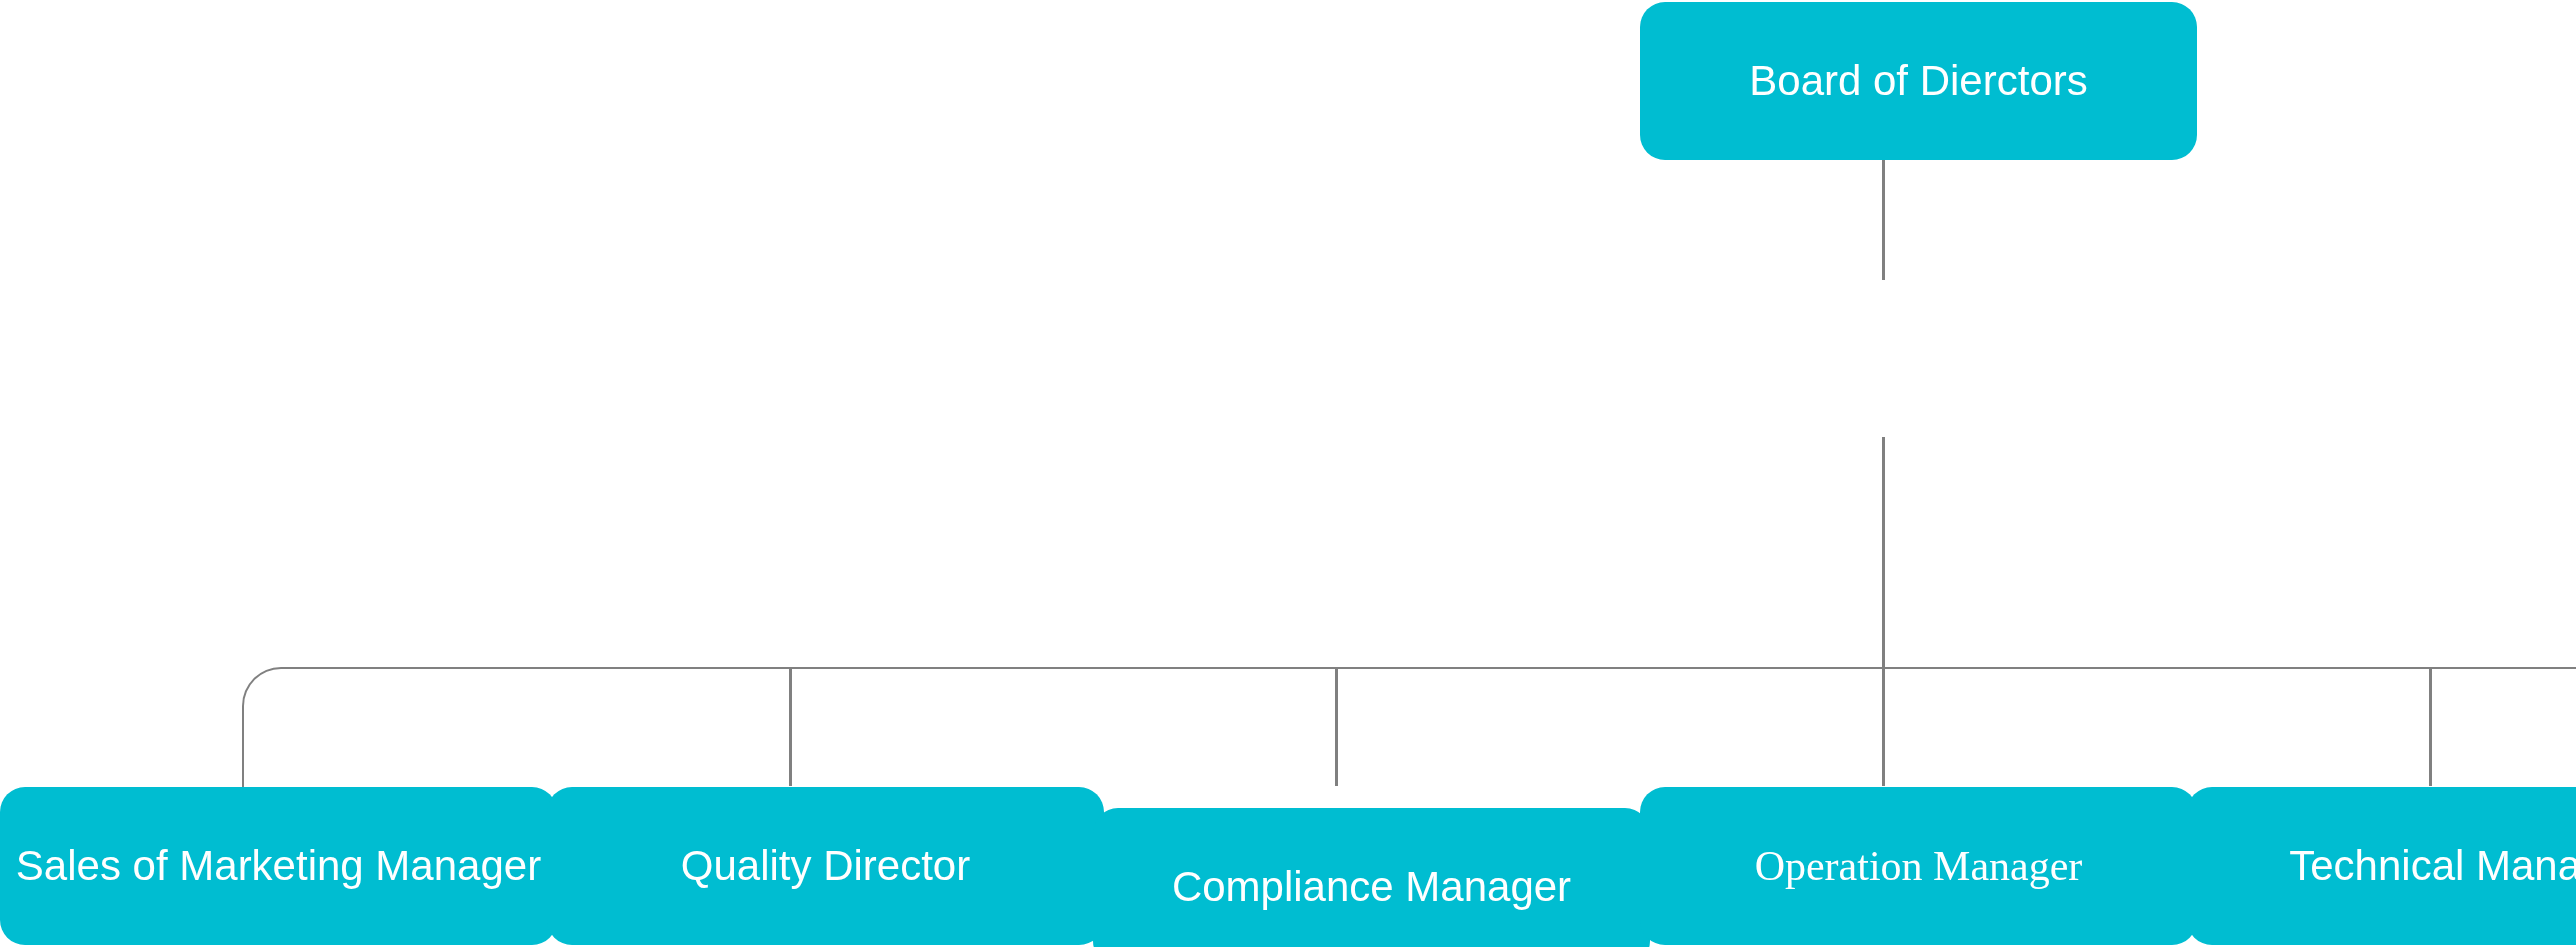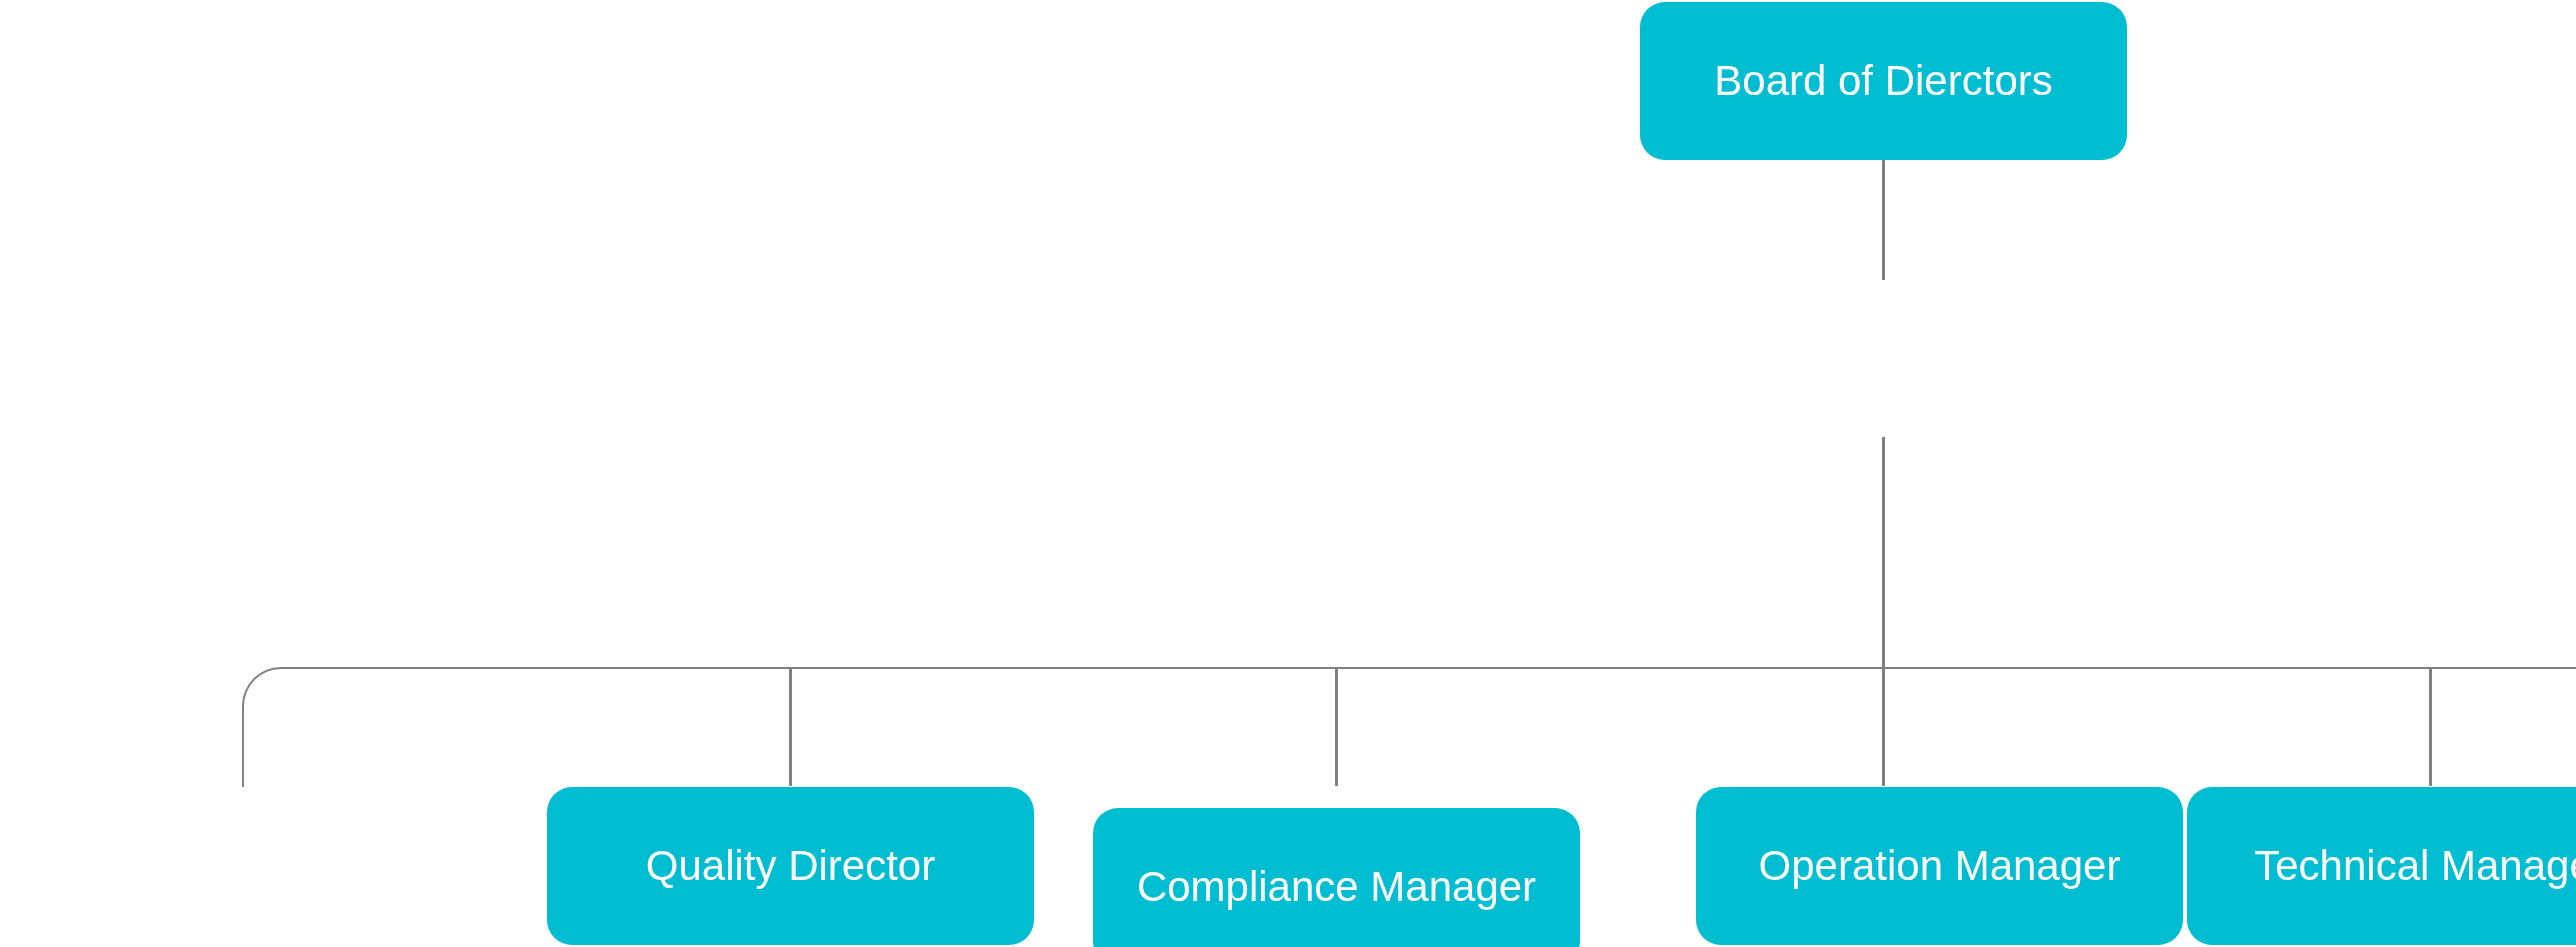--- a/index.html
+++ b/index.html
@@ -35,61 +35,64 @@
     height: 120px;
     box-sizing: border-box;
     border: 2.6px solid #808080;
     border-bottom: none;
     border-radius: 39px 39px 0 0;
     background: transparent;
   }
   
   .node {
     position: absolute;
-    width: 487px;
+    width: 557px;
     height: 158px;
     box-sizing: border-box;
     padding: 0 15.5px;
     background: #00bdd1;
     border-radius: 25px;
     color: #ffffff;
     font-size: 42px;
     line-height: 1.2;
     display: flex;
     align-items: center;
     justify-content: center;
     text-align: center;
     cursor: default;
   }
   .node-root { left: 1640px; top: 2.1px; }
   .node-gm   { left: 1640px; top: 279px; }
   .child     { top: 787px; }
   .child-0   { left: 0px; }
   .child-1   { left: 547px; }
   .child-2   { left: 1093px; margin-top: 21px; }
-  .child-3   { left: 1696px; }
+  .child-3   { left: 1640px; font-family: Liberation Serif, serif; }
   .child-4   { left: 2187px; }
 </style>
 </head>
 <body>
 
 <div class="canvas">
 
   <div class="conn stem-top"></div>
   <div class="conn stem-mid"></div>
   <div class="rail"></div>
   <div class="conn drop drop-1"></div>
   <div class="conn drop drop-2"></div>
   <div class="conn drop drop-3"></div>
 
   <div class="node node-root">
     <span>Board of Dierctors</span>
   </div>
 
 
+  <div class="node child child-0">
+    <span>Sales of Marketing Manager</span>
+  </div>
   <div class="node child child-1">
     <span>Quality Director</span>
   </div>
   <div class="node child child-2">
     <span>Compliance Manager</span>
   </div>
   <div class="node child child-3">
     <span>Operation Manager</span>
   </div>
   <div class="node child child-4">

